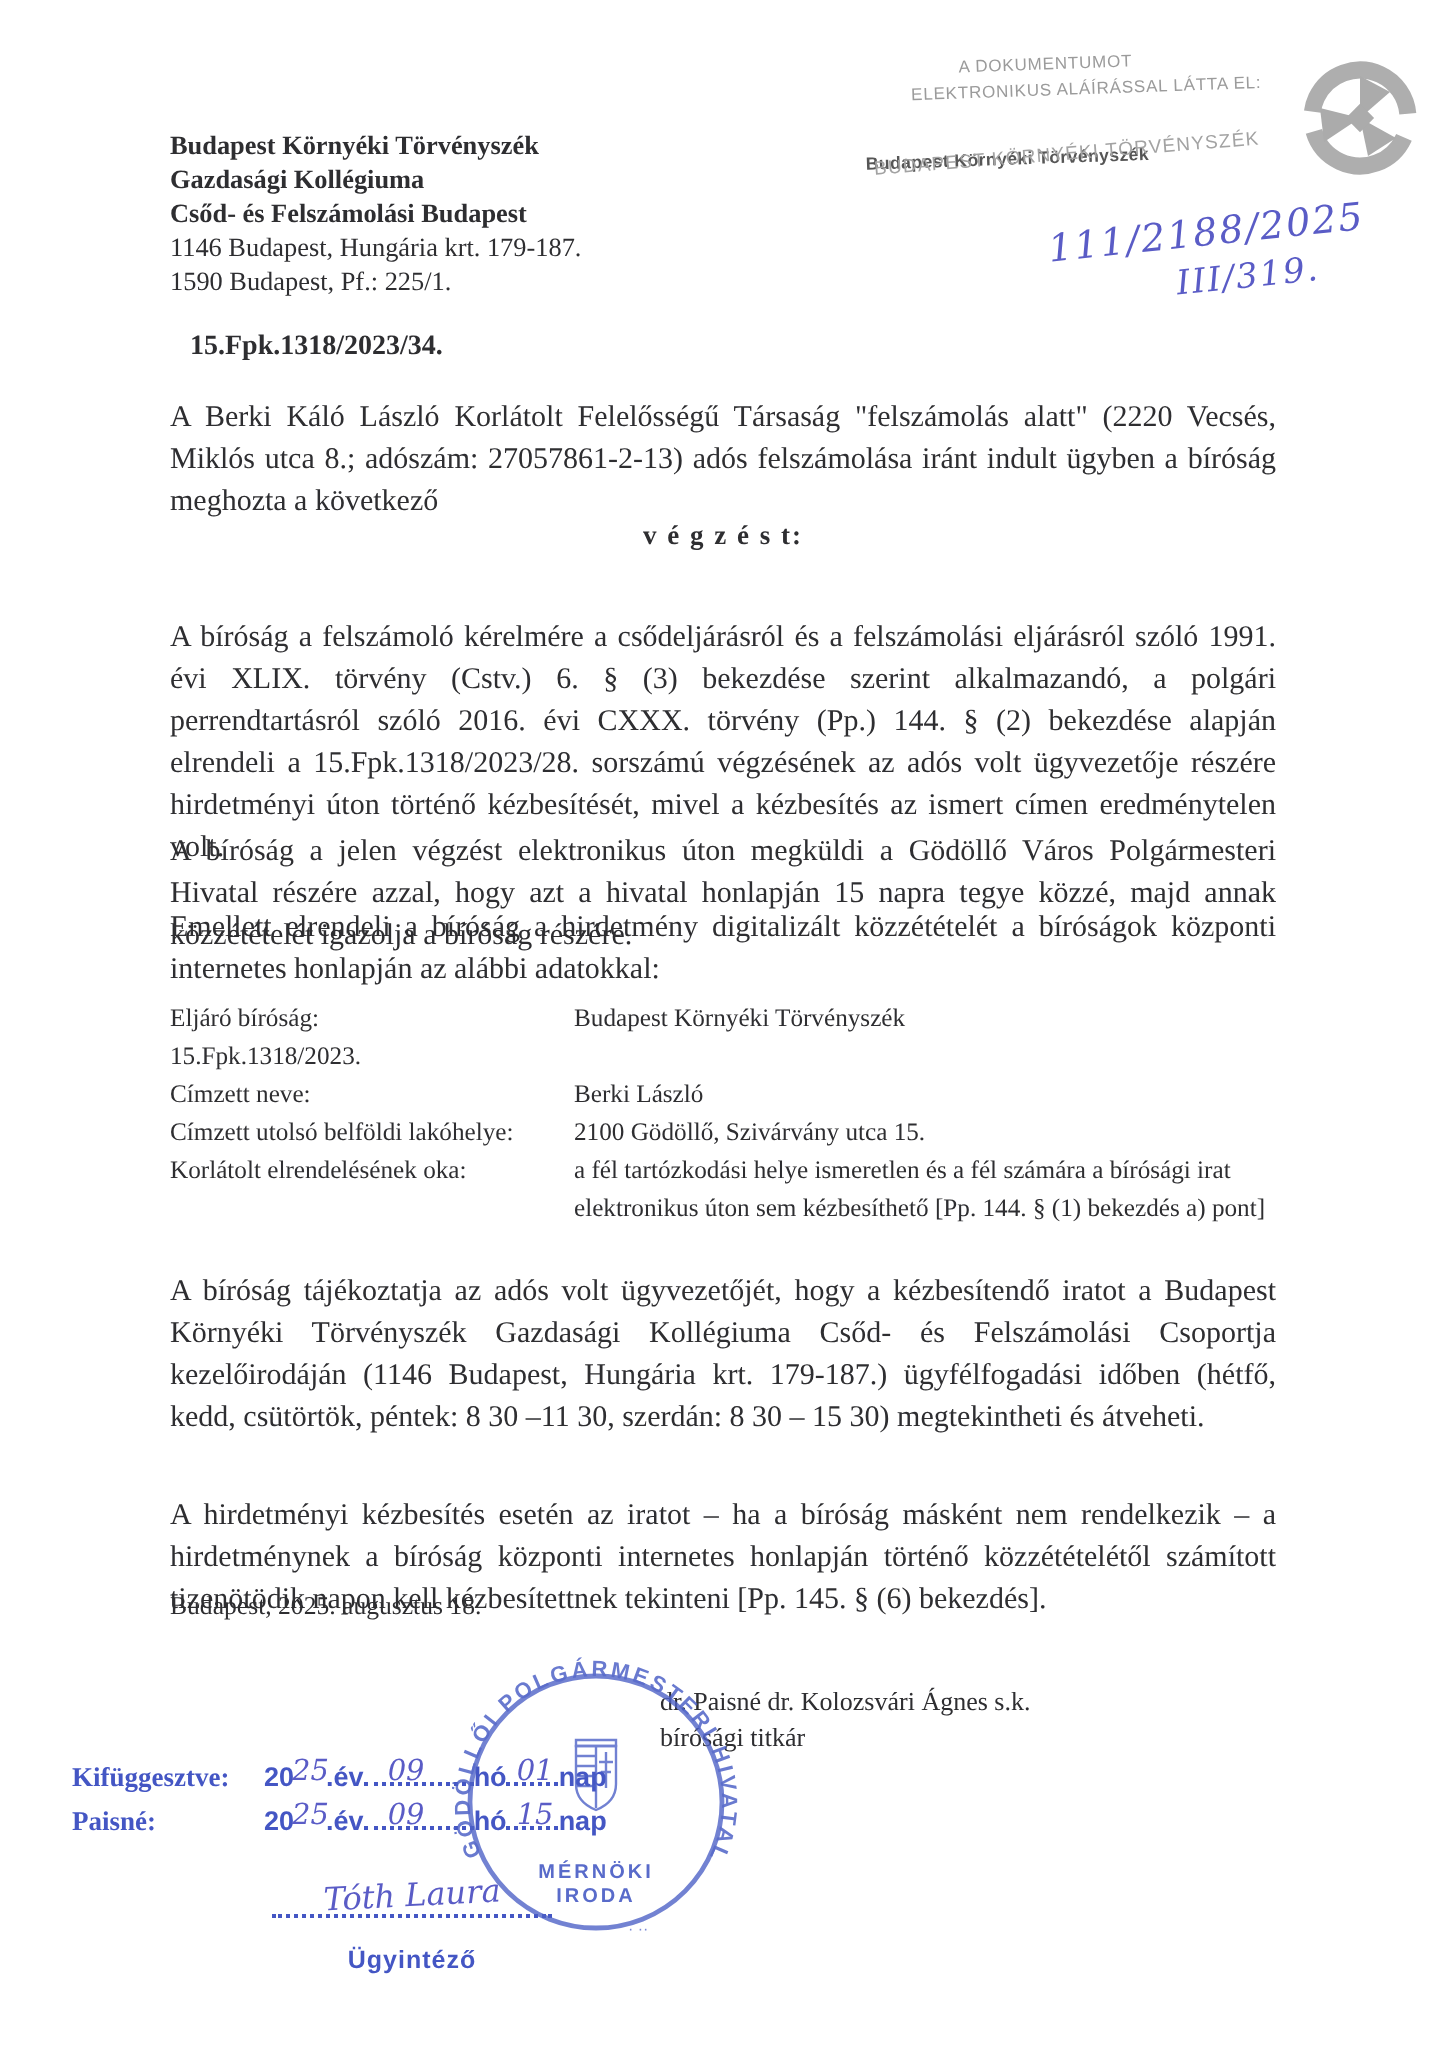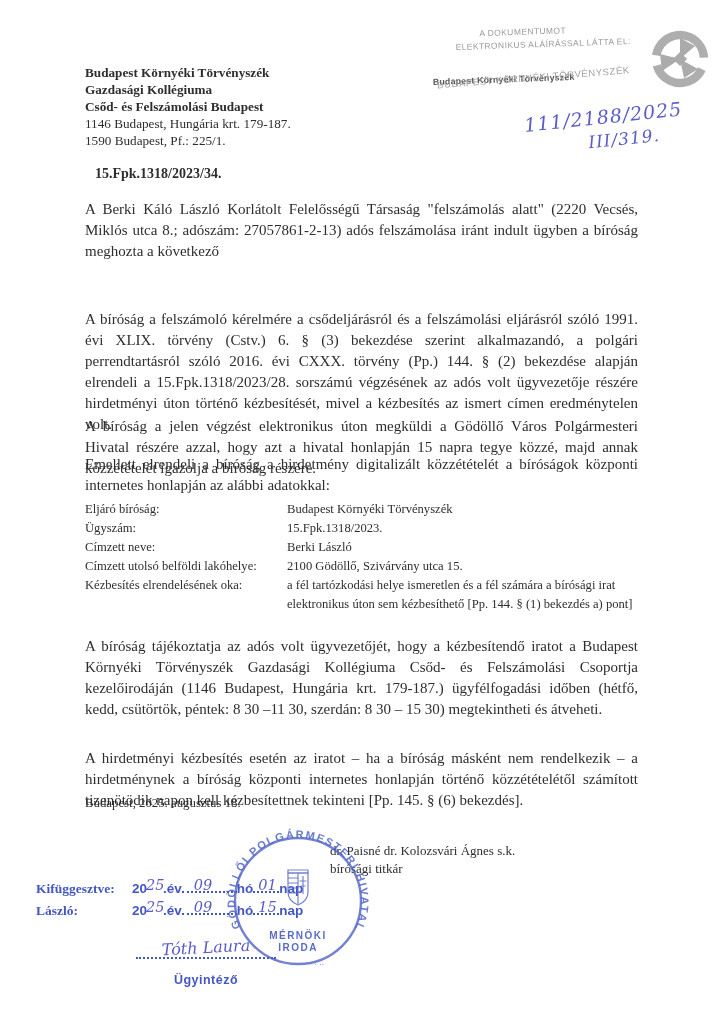--- a/index.html
+++ b/index.html
@@ -95,63 +95,63 @@
   <div class="sender">
     <div class="b">Budapest Környéki Törvényszék</div>
     <div class="b">Gazdasági Kollégiuma</div>
     <div class="b">Csőd- és Felszámolási Budapest</div>
     <div>1146 Budapest, Hungária krt. 179-187.</div>
     <div>1590 Budapest, Pf.: 225/1.</div>
   </div>
   <div class="caseno b">15.Fpk.1318/2023/34.</div>
 
   <p class="para p1">A Berki Káló László Korlátolt Felelősségű Társaság "felszámolás alatt" (2220 Vecsés, Miklós utca 8.; adószám: 27057861-2-13) adós felszámolása iránt indult ügyben a bíróság meghozta a következő</p>
+  <div class="heading">v é g z é s t:</div>
   <p class="para p2">A bíróság a felszámoló kérelmére a csődeljárásról és a felszámolási eljárásról szóló 1991. évi XLIX. törvény (Cstv.) 6. § (3) bekezdése szerint alkalmazandó, a polgári perrendtartásról szóló 2016. évi CXXX. törvény (Pp.) 144. § (2) bekezdése alapján elrendeli a 15.Fpk.1318/2023/28. sorszámú végzésének az adós volt ügyvezetője részére hirdetményi úton történő kézbesítését, mivel a kézbesítés az ismert címen eredménytelen volt.</p>
   <p class="para p3">A bíróság a jelen végzést elektronikus úton megküldi a Gödöllő Város Polgármesteri Hivatal részére azzal, hogy azt a hivatal honlapján 15 napra tegye közzé, majd annak közzétételét igazolja a bíróság részére.</p>
   <p class="para p4">Emellett elrendeli a bíróság a hirdetmény digitalizált közzétételét a bíróságok központi internetes honlapján az alábbi adatokkal:</p>
 
   <div class="details">
     <div class="drow">
       <div class="dlabel">Eljáró bíróság:</div>
       <div class="dvalue">Budapest Környéki Törvényszék</div>
     </div>
     <div class="drow">
-      <div class="dlabel">Ügyszám:</div>
       <div class="dvalue">15.Fpk.1318/2023.</div>
     </div>
     <div class="drow">
       <div class="dlabel">Címzett neve:</div>
       <div class="dvalue">Berki László</div>
     </div>
     <div class="drow">
       <div class="dlabel">Címzett utolsó belföldi lakóhelye:</div>
       <div class="dvalue">2100 Gödöllő, Szivárvány utca 15.</div>
     </div>
     <div class="drow">
-      <div class="dlabel">Kézbesítés elrendelésének oka:</div>
+      <div class="dlabel">Korlátolt elrendelésének oka:</div>
       <div class="dvalue">a fél tartózkodási helye ismeretlen és a fél számára a bírósági irat elektronikus úton sem kézbesíthető [Pp. 144. § (1) bekezdés a) pont]</div>
     </div>
   </div>
 
   <p class="para p5">A bíróság tájékoztatja az adós volt ügyvezetőjét, hogy a kézbesítendő iratot a Budapest Környéki Törvényszék Gazdasági Kollégiuma Csőd- és Felszámolási Csoportja kezelőirodáján (1146 Budapest, Hungária krt. 179-187.) ügyfélfogadási időben (hétfő, kedd, csütörtök, péntek: 8 30 –11 30, szerdán: 8 30 – 15 30) megtekintheti és átveheti.</p>
   <p class="para p6">A hirdetményi kézbesítés esetén az iratot – ha a bíróság másként nem rendelkezik – a hirdetménynek a bíróság központi internetes honlapján történő közzétételétől számított tizenötödik napon kell kézbesítettnek tekinteni [Pp. 145. § (6) bekezdés].</p>
 
   <div class="dateline">Budapest, 2025. augusztus 18.</div>
 
   <div class="sig">
     <div>dr. Paisné dr. Kolozsvári Ágnes s.k.</div>
     <div>bírósági titkár</div>
   </div>
 
   <div class="posting">
     <div class="prow">
       <span class="plabel">Kifüggesztve:</span><span>20</span><span class="hnum ink hy">25</span><span class="gap"></span><span>.év</span><span class="hnum ink hm">09</span><span class="dots w55"></span><span>hó</span><span class="hnum ink hd">01</span><span class="dots w26"></span><span>nap</span>
     </div>
     <div class="prow">
-      <span class="plabel">László:</span><span>20</span><span class="hnum ink hy">25</span><span class="gap"></span><span>.év</span><span class="hnum ink hm">09</span><span class="dots w55"></span><span>hó</span><span class="hnum ink hd">15</span><span class="dots w26"></span><span>nap</span>
+      <span class="plabel">Paisné:</span><span>20</span><span class="hnum ink hy">25</span><span class="gap"></span><span>.év</span><span class="hnum ink hm">09</span><span class="dots w55"></span><span>hó</span><span class="hnum ink hd">15</span><span class="dots w26"></span><span>nap</span>
     </div>
     <div class="clerk">
       <div class="ink handname">Tóth Laura</div>
       <div class="dotline"></div>
       <div class="ptitle">Ügyintéző</div>
     </div>
   </div>
 
   <svg class="seal" width="144" height="156" viewBox="0 0 144 156">
     <defs>

